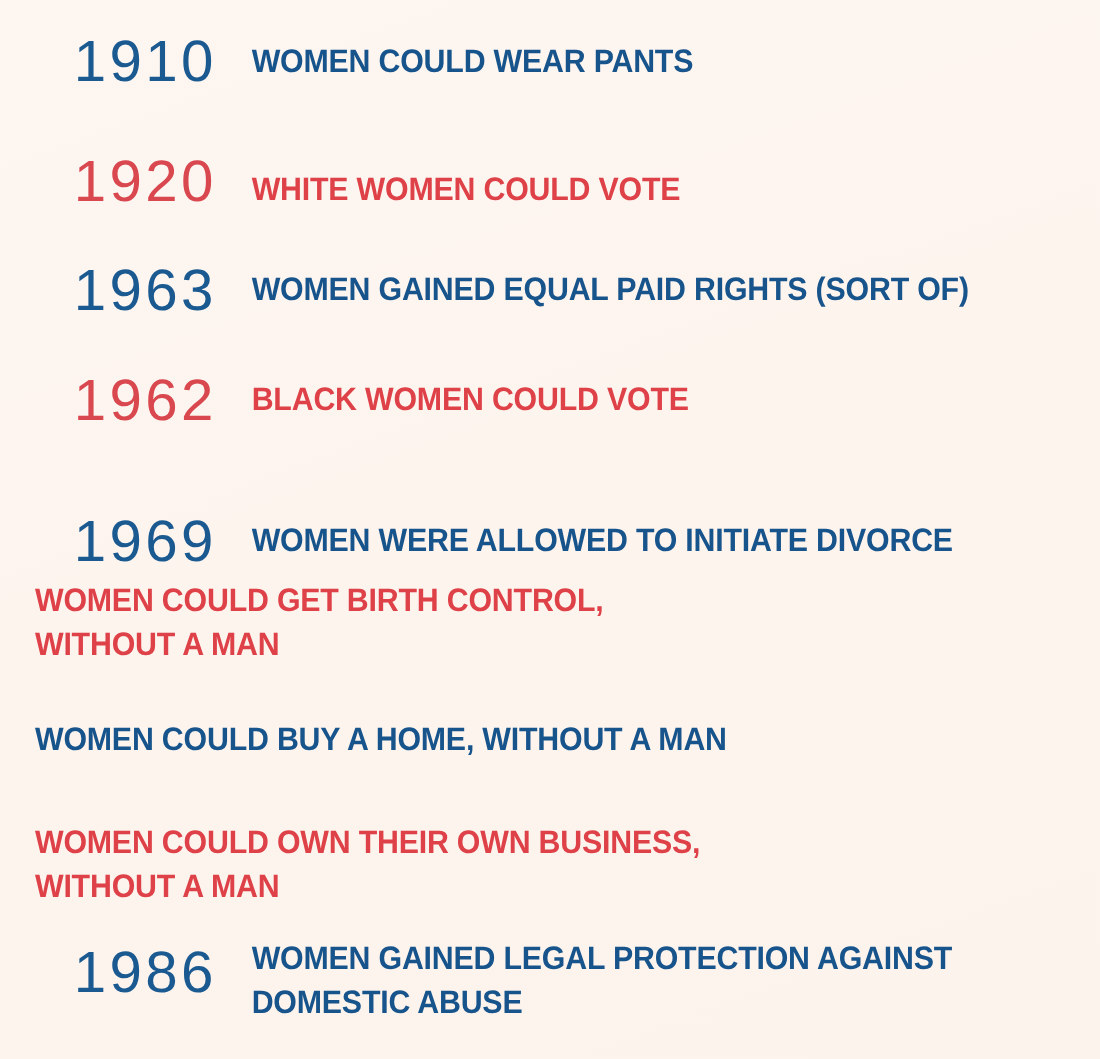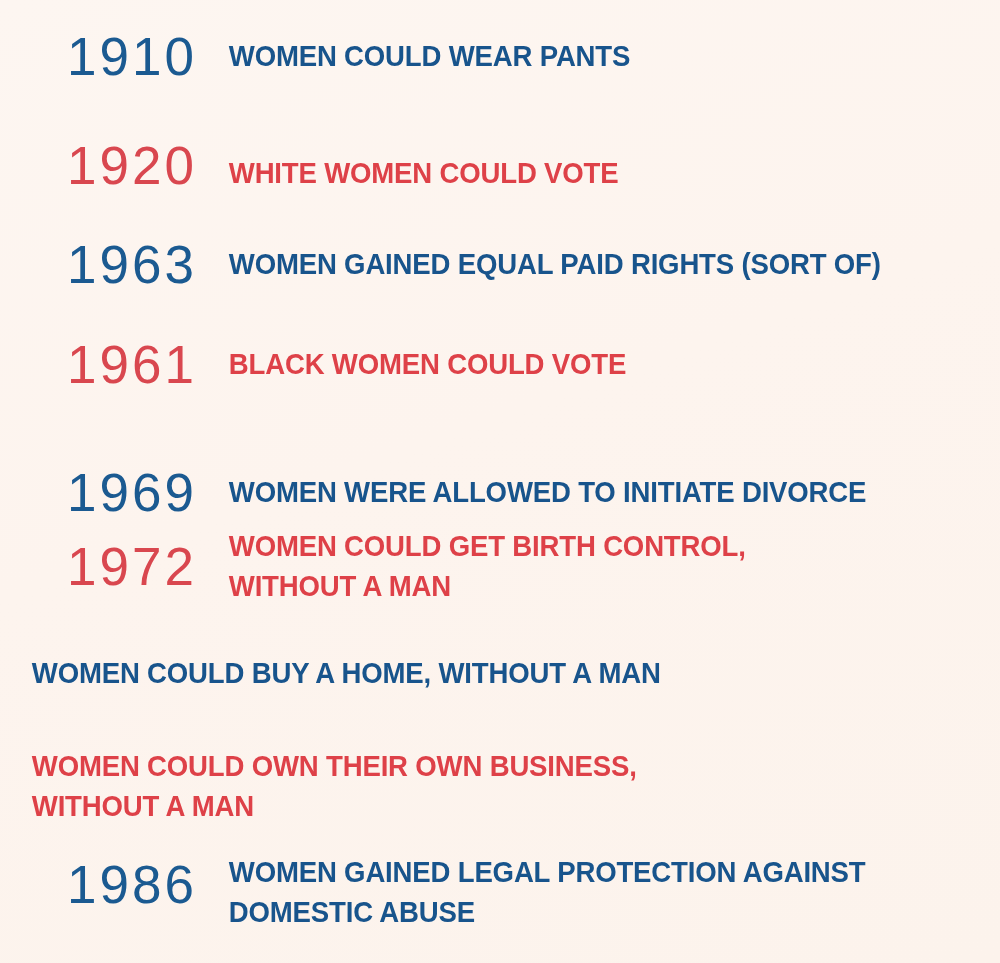--- a/index.html
+++ b/index.html
@@ -95,31 +95,30 @@
     <span class="year c-red">1920</span>
     <span class="event c-red">WHITE WOMEN COULD VOTE</span>
   </div>
 
   <div class="row" id="row-2">
     <span class="year c-blue">1963</span>
     <span class="event c-blue">WOMEN GAINED EQUAL PAID RIGHTS (SORT OF)</span>
   </div>
 
   <div class="row" id="row-3">
-    <span class="year c-red">1961</span>
+    <span class="year c-red">1962</span>
     <span class="event c-red">BLACK WOMEN COULD VOTE</span>
   </div>
 
   <div class="row" id="row-4">
     <span class="year c-blue">1969</span>
     <span class="event c-blue">WOMEN WERE ALLOWED TO INITIATE DIVORCE</span>
   </div>
 
   <div class="row" id="row-5">
-    <span class="year c-red">1972</span>
     <span class="event two-line c-red">WOMEN  COULD GET BIRTH CONTROL,
 WITHOUT A MAN</span>
   </div>
 
   <div class="row" id="row-6">
     <span class="event c-blue">WOMEN  COULD BUY A HOME, WITHOUT A MAN</span>
   </div>
 
   <div class="row" id="row-7">
     <span class="event two-line c-red">WOMEN  COULD OWN THEIR OWN BUSINESS,

